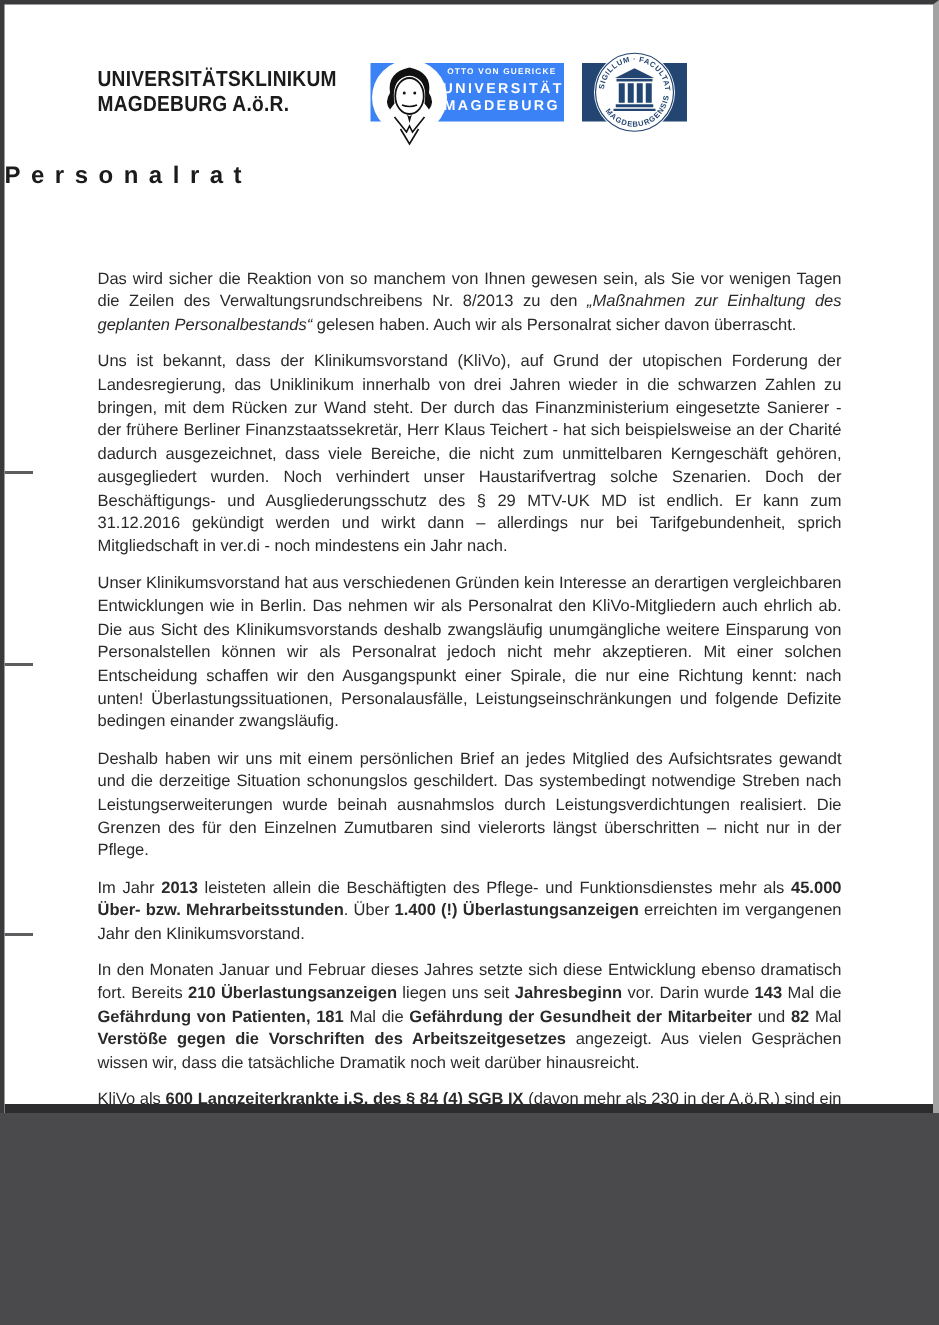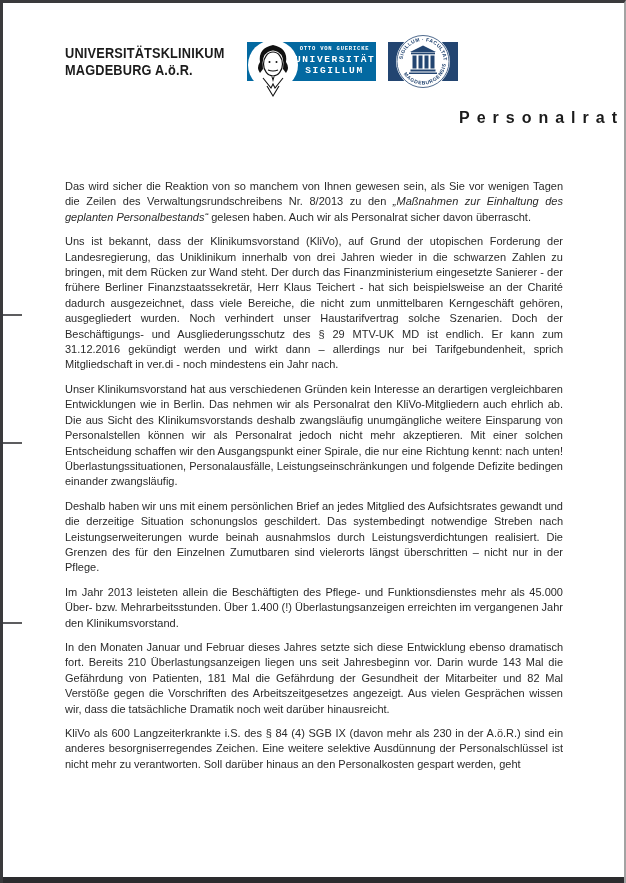--- a/index.html
+++ b/index.html
@@ -1,65 +1,65 @@
 <!DOCTYPE html>
 <html><head>
 <meta charset="utf-8">
 <style>
   html,body{margin:0;padding:0;background:#4a4a4c;}
   .page{
     position:relative;
-    width:626px;height:883px;
+    width:626px;height:742px;
     box-sizing:border-box;
     background:#ffffff;
     border-top:3px solid #3a3a3c;
     border-left:3px solid #3a3a3c;
-    border-right:2px solid #a3a3a3;
+    border-right:4px solid #a3a3a3;
     overflow:hidden;
     font-family:"Liberation Sans",sans-serif;
     color:#262626;
   }
   .bottom-bar{position:absolute;left:0;right:0;bottom:0;height:6px;background:#2c2c2e;}
   .fold-mark{position:absolute;left:0;width:19px;height:2px;background:#5d5d5f;}
   .fold-1{top:311px;} .fold-2{top:439px;} .fold-3{top:619px;}
 
   
   .org-name{
     position:absolute;left:62px;top:42px;
     font-size:14.5px;font-weight:bold;line-height:16.5px;
     color:#1b1b1b;letter-spacing:0.2px;white-space:nowrap;
     transform:scaleX(0.88);transform-origin:left top;
   }
-  .logo-uni{position:absolute;left:244px;top:39px;width:129px;height:39px;background:#0369a1;font-family:Liberation Mono, monospace;}
+  .logo-uni{position:absolute;left:244px;top:39px;width:129px;height:39px;background:#3b82f6;}
   .logo-uni-text{
     position:absolute;left:48px;right:2px;top:4px;
     color:#fff;text-align:center;line-height:1;
   }
   .logo-uni-text .sm{font-size:5.5px;font-weight:bold;letter-spacing:0.8px;margin-bottom:3px;white-space:nowrap;}
   .logo-uni-text .lg{font-size:9.5px;font-weight:bold;letter-spacing:1.6px;margin-bottom:2px;white-space:nowrap;}
   .portrait-svg{position:absolute;left:0px;top:-4px;width:52px;height:64px;}
   .logo-seal{position:absolute;left:385px;top:39px;width:70px;height:39px;}
   .seal-svg{position:absolute;left:0;top:-11px;width:70px;height:61px;}
 
   .banner{
     position:absolute;left:0;right:0;top:106px;
-    text-align:right;font-size:16px;font-weight:bold;color:#1b1b1b;
+    text-align:left;font-size:16px;font-weight:bold;color:#1b1b1b;
     letter-spacing:7px;
   }
 
   
   .content{position:absolute;left:62px;right:61px;top:176px;}
   .date-line{text-align:right;font-size:11px;margin:0 0 12px 0;color:#2a2a2a;}
   .letter-title{font-size:17px;font-weight:bold;color:#1b1b1b;margin:0 0 15px 0;}
   .content p{
     margin:0 0 9px 0;
     font-size:11px;line-height:15.4px;
     text-align:justify;color:#2a2a2a;
   }
-  .content p span.b{font-weight:normal;}
+  .content p span.b{font-weight:bold;}
   .content p span.i{font-style:italic;}
 </style>
 </head>
 <body>
 
 <div class="page">
 
   <div class="org-name">
     <div>UNIVERSITÄTSKLINIKUM</div>
     <div>MAGDEBURG A.ö.R.</div>
@@ -73,21 +73,21 @@
       <circle cx="22.5" cy="24" r="1" fill="#111111"></circle>
       <circle cx="29.5" cy="24" r="1" fill="#111111"></circle>
       <path d="M21,32 Q26,34 31,32" fill="none" stroke="#111111" stroke-width="1.1"></path>
       <path d="M24,37 Q26,42 28,37 L26,44 Z" fill="#111111"></path>
       <path d="M16,40 L24,50 L26,46 L28,50 L36,40" fill="none" stroke="#111111" stroke-width="1.1"></path>
       <path d="M20,48 L26,58 L32,48" fill="none" stroke="#111111" stroke-width="1.1"></path>
     </svg>
     <div class="logo-uni-text">
       <div class="sm">OTTO VON GUERICKE</div>
       <div class="lg">UNIVERSITÄT</div>
-      <div class="lg">SIGILLUM</div>
+      <div class="lg">MAGDEBURG</div>
     </div>
   </div>
 
   <div class="logo-seal">
     <svg class="seal-svg" viewBox="0 0 70 61">
       <rect x="0" y="11" width="70" height="39" fill="#234571"></rect>
       <circle cx="35" cy="30.5" r="27" fill="#ffffff"></circle>
       <circle cx="35" cy="30.5" r="26" fill="none" stroke="#234571" stroke-width="0.8"></circle>
       <defs>
         <path id="arcTop" d="M 14.5,30.5 A 20.5,20.5 0 0 1 55.5,30.5"></path>

